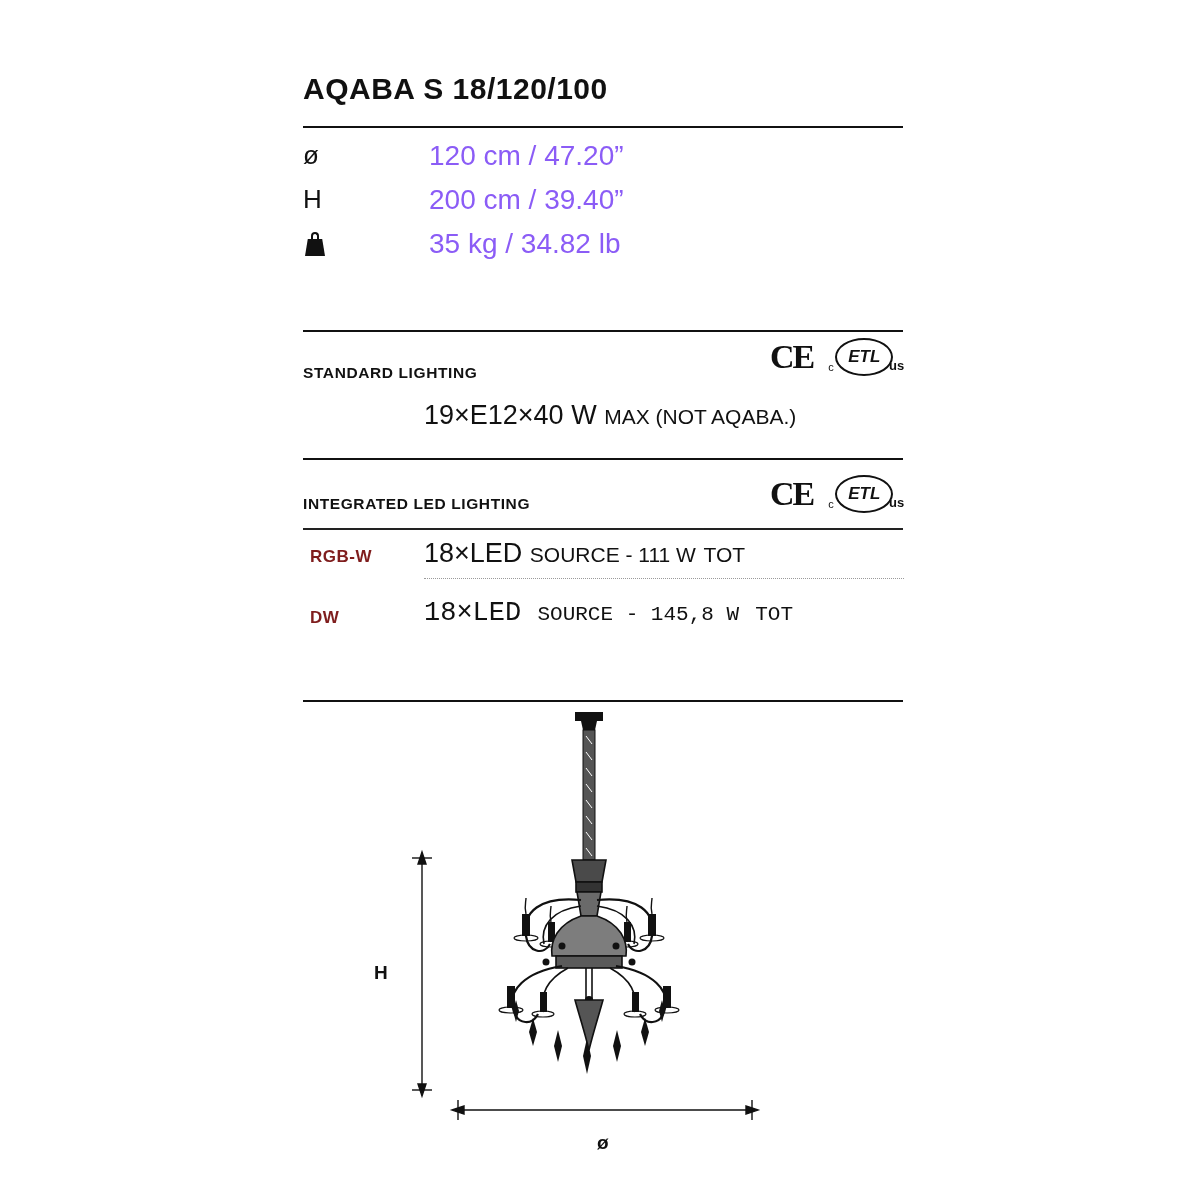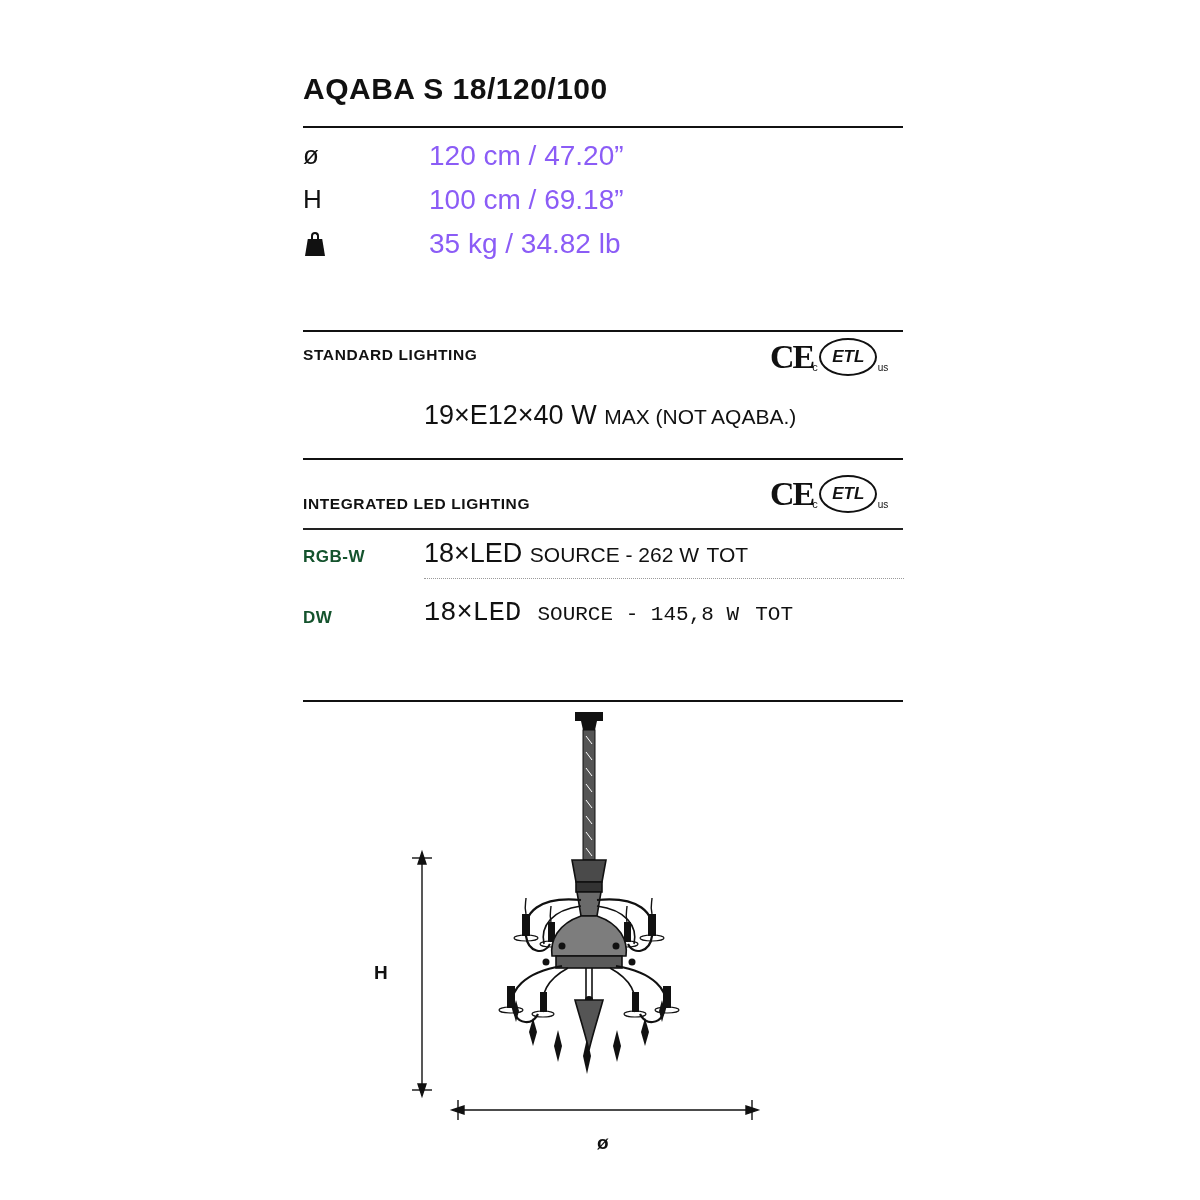--- a/index.html
+++ b/index.html
@@ -102,40 +102,40 @@
     left: 424px;
     font-size: 27px;
     color: #111;
     white-space: nowrap;
   }
   .lighting-line .sm {
     font-size: 21px;
   }
   .row-label {
     position: absolute;
-    left: 303px;
+    left: 310px;
     font-size: 17px;
     font-weight: bold;
     letter-spacing: 0.5px;
-    color: #14532d;
+    color: #7f1d1d;
   }
   .dotted {
     position: absolute;
     left: 424px;
     width: 480px;
     border-top: 1.5px dotted #9a9a9a;
     height: 0;
   }
 
   
   .marks {
     position: absolute;
     display: flex;
     align-items: center;
-    gap: 6px;
+    gap: 22px;
   }
   .ce-mark {
     font-family: "Liberation Serif", serif;
     font-size: 34px;
     font-weight: bold;
     letter-spacing: -2px;
     color: #111;
     line-height: 1;
   }
   .etl-mark {
@@ -158,23 +158,23 @@
     left: -9px;
     bottom: 1px;
     font-size: 11px;
     font-style: normal;
     font-weight: normal;
   }
   .etl-mark .us {
     position: absolute;
     right: -13px;
     bottom: 1px;
-    font-size: 10px;
+    font-size: 13px;
     font-style: normal;
-    font-weight: normal;
+    font-weight: bold;
   }
 
   
   .drawing {
     position: absolute;
     left: 300px;
     top: 700px;
     width: 606px;
     height: 490px;
   }
@@ -194,34 +194,34 @@
 
   <div class="rule" style="top:126px;"></div>
 
   <div class="spec-row" style="top:140px;">
     <div class="spec-label">ø</div>
     <div class="spec-value">120 cm / 47.20”</div>
   </div>
 
   <div class="spec-row" style="top:184px;">
     <div class="spec-label">H</div>
-    <div class="spec-value">100 cm / 69.18”</div>
+    <div class="spec-value">200 cm / 39.40”</div>
   </div>
 
   <div class="spec-row" style="top:228px;">
     <div class="weight-icon">
       <div class="handle"></div>
       <div class="body"></div>
     </div>
     <div class="spec-value">35 kg / 34.82 lb</div>
   </div>
 
   <div class="rule" style="top:330px;"></div>
 
-  <div class="section-head" style="top:346px;">STANDARD LIGHTING</div>
+  <div class="section-head" style="top:364px;">STANDARD LIGHTING</div>
 
   <div class="marks" style="left:770px; top:338px;">
     <span class="ce-mark">CE</span>
     <span class="etl-mark">
       <span class="c">c</span>
       <span>ETL</span>
       <span class="us">us</span>
     </span>
   </div>
 
@@ -241,21 +241,21 @@
       <span>ETL</span>
       <span class="us">us</span>
     </span>
   </div>
 
   <div class="rule thin" style="top:528px;"></div>
 
   <div class="row-label" style="top:547px;">RGB-W</div>
   <div class="lighting-line" style="top:538px;">
     <span>18×LED</span>
-    <span class="sm">SOURCE - 262 W</span>
+    <span class="sm">SOURCE - 111 W</span>
     <span class="sm">TOT</span>
   </div>
   <div class="dotted" style="top:578px;"></div>
 
   <div class="row-label" style="top:608px;">DW</div>
   <div class="lighting-line" style="top:598px;font-family:Liberation Mono, monospace;">
     <span>18×LED</span>
     <span class="sm">SOURCE - 145,8 W</span>
     <span class="sm">TOT</span>
   </div>

